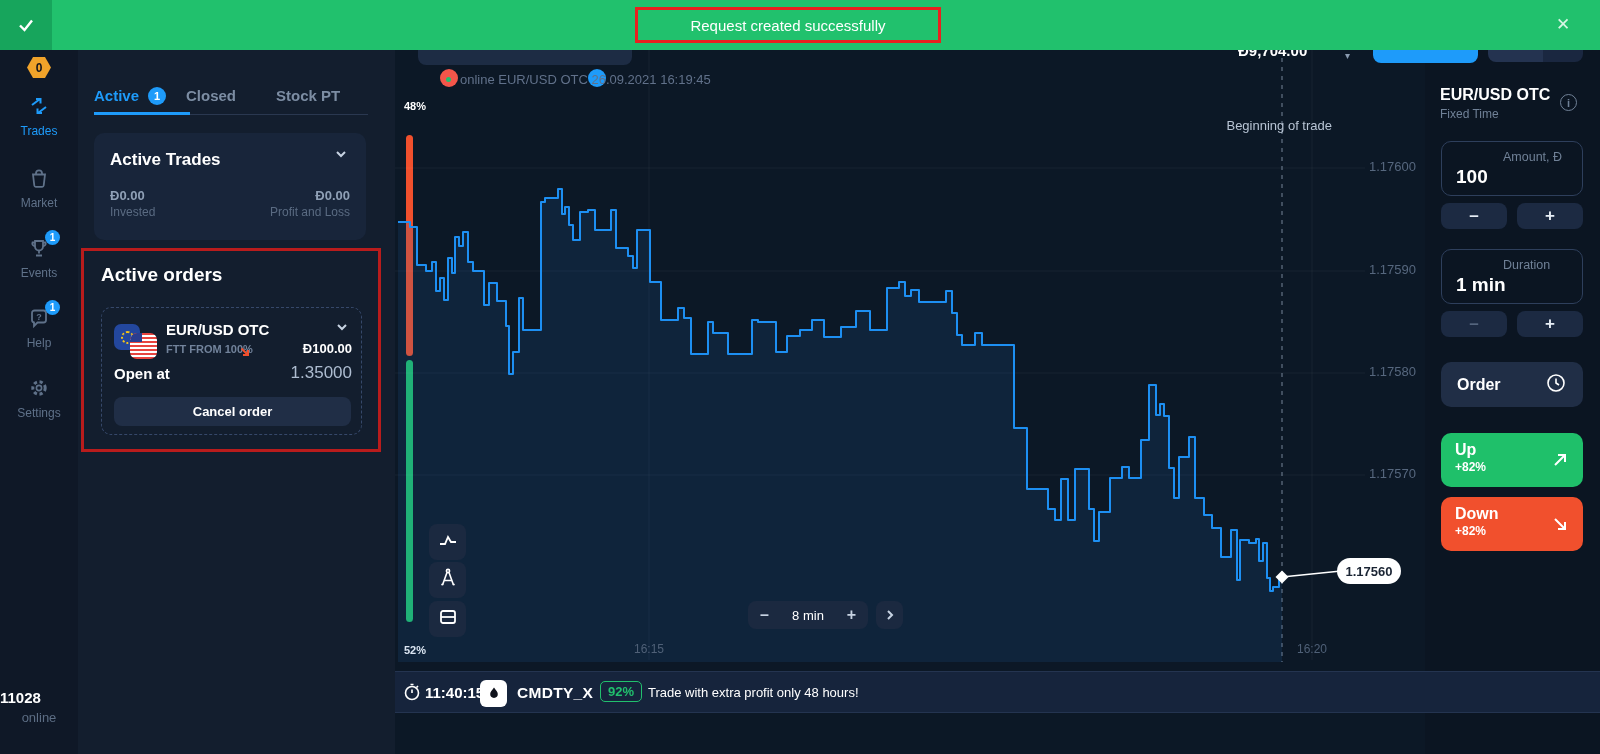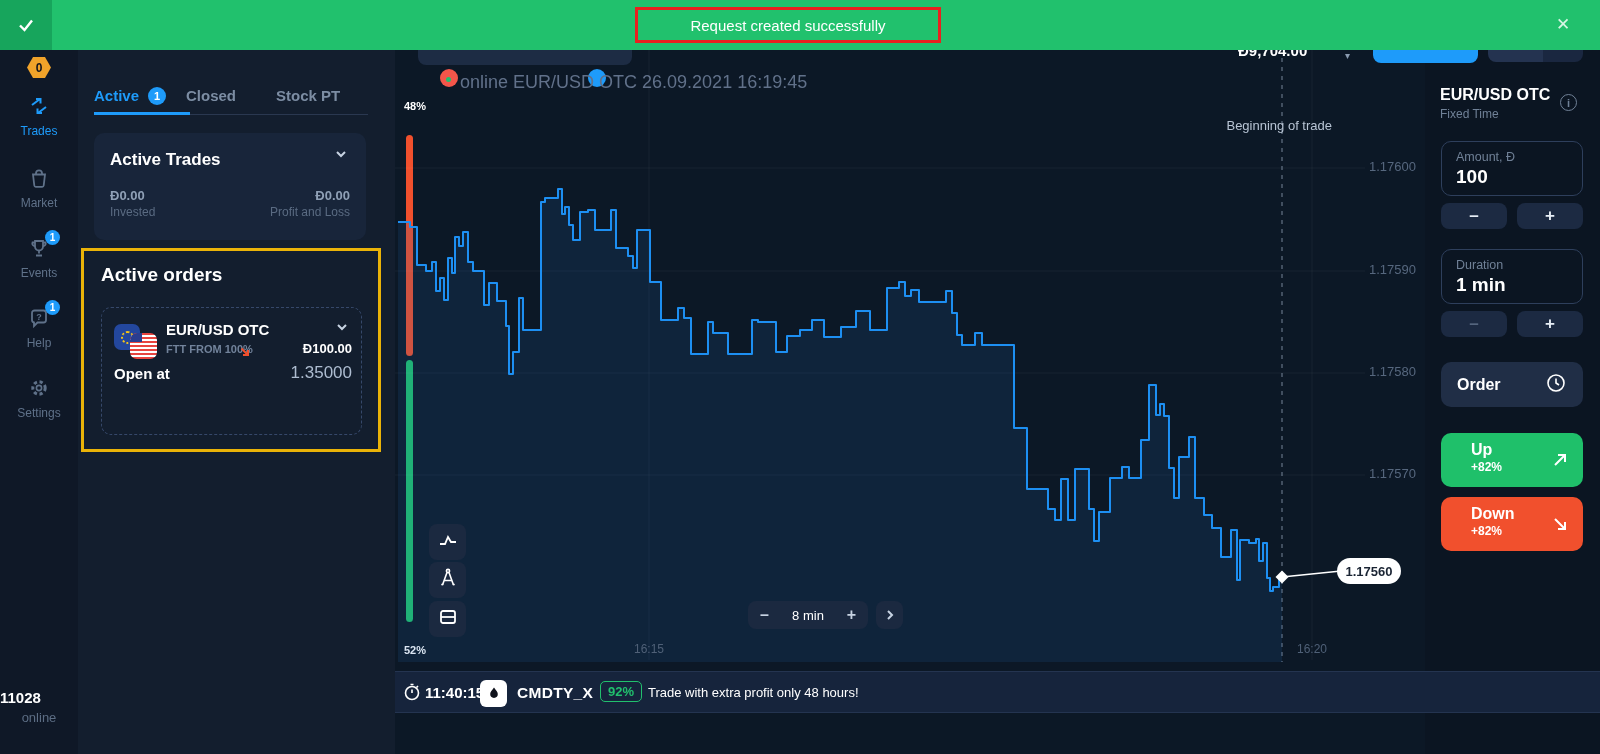--- a/index.html
+++ b/index.html
@@ -26,21 +26,21 @@
   .tab{font-size:15px;font-weight:bold;color:#7c8da3;top:87px;}
   .tab.on{color:#1e9bfa;}
   .tab-badge{display:inline-flex;width:18px;height:18px;border-radius:50%;background:#1e9bfa;color:#fff;
     font-size:11px;align-items:center;justify-content:center;vertical-align:1px;margin-left:9px;}
   .tab-underline-blue{left:94px;top:112px;width:96px;height:3px;background:#1e9bfa;}
   .tab-underline-gray{left:190px;top:114px;width:178px;height:1px;background:#2a3850;}
   .at-card{left:94px;top:133px;width:272px;height:107px;background:#18253a;border-radius:10px;}
   .at-title{left:16px;top:17px;color:#fff;font-size:17px;font-weight:bold;}
   .at-val{color:#8fa0b6;font-size:13px;font-weight:bold;}
   .at-lbl{color:#5a6b82;font-size:12px;}
-  .red-box{border:3px solid #eab308;}
+  .red-box{border:3px solid #b91c1c;}
   .ao-box{left:81px;top:248px;width:300px;height:204px;}
   .ao-title{left:17px;top:13px;color:#fff;font-size:19px;font-weight:bold;}
   .order-card{left:17px;top:56px;width:261px;height:128px;border:1px dashed #36486a;border-radius:10px;}
   .flag{border-radius:7px;}
   .flag-eu{left:12px;top:16px;width:26px;height:26px;background:#23479e;display:flex;align-items:center;justify-content:center;}
   .flag-eu i{display:block;width:13px;height:13px;border:2px dotted #f5c518;border-radius:50%;}
   .flag-us{left:28px;top:25px;width:27px;height:26px;
     background:repeating-linear-gradient(180deg,#e8443f 0 2px,#ffffff 2px 4px);overflow:hidden;}
   .flag-us i{position:absolute;left:0;top:0;width:12px;height:9px;background:#2a3d8f;border-top-left-radius:7px;}
   .oc-pair{left:64px;top:13px;color:#fff;font-size:15px;font-weight:bold;}
@@ -49,21 +49,21 @@
   .oc-openat{left:12px;top:57px;color:#fff;font-size:15px;font-weight:bold;}
   .oc-openval{left:120px;top:55px;width:130px;text-align:right;color:#aebdd1;font-size:17px;}
   .cancel-btn{left:12px;top:89px;width:237px;height:29px;background:#202e46;border-radius:8px;color:#fff;
     font-size:13px;font-weight:bold;display:flex;align-items:center;justify-content:center;}
 
   
   .chart-bg{left:395px;top:0;width:1030px;height:754px;background:#0c1826;}
   .rpanel-bg{left:1425px;top:0;width:175px;height:754px;background:#0b1522;}
   .asset-tab{left:418px;top:32px;width:214px;height:33px;background:#1d2c44;border-radius:8px;}
   .asset-dot{top:37px;width:18px;height:18px;border-radius:50%;}
-  .status-line{left:444px;top:72px;color:#61718a;font-size:18px;}
+  .status-line{left:444px;top:72px;color:#61718a;font-size:13px;}
   .status-dot{left:446px;top:77px;width:5px;height:5px;border-radius:50%;background:#21c06d;}
   .pct{color:#fff;font-size:11px;font-weight:bold;}
   .sent-red{left:406px;top:135px;width:7px;height:221px;background:#f1502d;border-radius:4px;}
   .sent-green{left:406px;top:360px;width:7px;height:262px;background:#21c06d;border-radius:4px;}
   .price-lbl{left:1350px;width:66px;text-align:right;color:#56677e;font-size:13px;}
   .time-lbl{width:44px;text-align:center;color:#4f6077;font-size:12px;top:642px;}
   .begin-lbl{left:1218px;top:118px;width:114px;text-align:right;color:#b8c4d4;font-size:13px;line-height:15px;}
   .price-pill{left:1337px;top:558px;width:64px;height:26px;background:#fff;border-radius:13px;
     color:#1a2433;font-size:13px;font-weight:bold;display:flex;align-items:center;justify-content:center;}
   .tool-btn{left:429px;width:37px;height:36px;background:#1b2940;border-radius:8px;
@@ -74,28 +74,28 @@
   .zoom-group .zval{flex:1;text-align:center;font-size:13px;color:#fff;}
   .fwd-btn{left:876px;top:601px;width:27px;height:28px;background:#1b2940;border-radius:8px;
     display:flex;align-items:center;justify-content:center;color:#c7d3e2;}
 
   
   .tc-pair{left:1440px;top:86px;color:#fff;font-size:16px;font-weight:bold;}
   .tc-mode{left:1440px;top:107px;color:#708197;font-size:12px;}
   .info-circ{left:1560px;top:94px;width:17px;height:17px;border:1.5px solid #708197;border-radius:50%;
     color:#708197;font-size:11px;display:flex;align-items:center;justify-content:center;font-weight:bold;}
   .inp-box{left:1441px;width:142px;height:55px;border:1px solid #2e3f5c;border-radius:10px;padding:8px 14px;}
-  .inp-lbl{color:#708197;font-size:12.5px;}
+  .inp-lbl{color:#708197;font-size:12.5px;margin-left:47px;}
   .inp-val{color:#fff;font-size:19px;font-weight:600;margin-top:2px;}
   .step-btn{width:66px;height:26px;background:#1c2a42;border-radius:8px;color:#e6edf5;
     display:flex;align-items:center;justify-content:center;font-size:17px;font-weight:bold;}
   .step-btn.dim{color:#55657e;}
   .order-btn{left:1441px;top:362px;width:142px;height:45px;background:#202e46;border-radius:10px;color:#fff;
     display:flex;align-items:center;justify-content:space-between;padding:0 16px;font-size:16px;font-weight:bold;}
-  .updown{left:1441px;width:142px;height:54px;border-radius:10px;color:#fff;padding:8px 30px;position:absolute;}
+  .updown{left:1441px;width:142px;height:54px;border-radius:10px;color:#fff;padding:8px 14px;position:absolute;}
   .updown .big{font-size:16px;font-weight:bold;}
   .updown .sm{font-size:12px;font-weight:bold;margin-top:1px;}
   .updown svg{position:absolute;right:14px;top:18px;}
   .up-btn{top:433px;background:#1fc06a;}
   .down-btn{top:497px;background:#f1502d;}
 
   
   .balance{left:1238px;top:42px;color:#fff;font-size:15px;font-weight:bold;}
   .bal-chevron{left:1345px;top:50px;color:#8a9bb0;font-size:10px;}
   .hdr-blue{left:1373px;top:28px;width:105px;height:35px;background:#1e9bfa;border-radius:8px;}
@@ -240,20 +240,21 @@
             </svg>
         </span>
         <span class="abs" style="left:137px;top:36px;">
           <svg width="12" height="12" viewBox="0 0 12 12" fill="none" stroke="#f1502d" stroke-width="2">
               <path d="M2.5 2.5 L9 9 M9 4 v5 h-5"></path>
             </svg>
         </span>
         <div class="abs oc-amt">Đ100.00</div>
         <div class="abs oc-openat">Open at</div>
         <div class="abs oc-openval">1.35000</div>
+        <div class="abs cancel-btn">Cancel order</div>
       </div>
     </div>
   </section>
 
   <div class="abs chart-bg"></div>
   <div class="abs rpanel-bg"></div>
 
   <div class="abs balance">Đ9,704.00</div>
   <div class="abs bal-chevron">▾</div>
   <div class="abs hdr-blue"></div>

